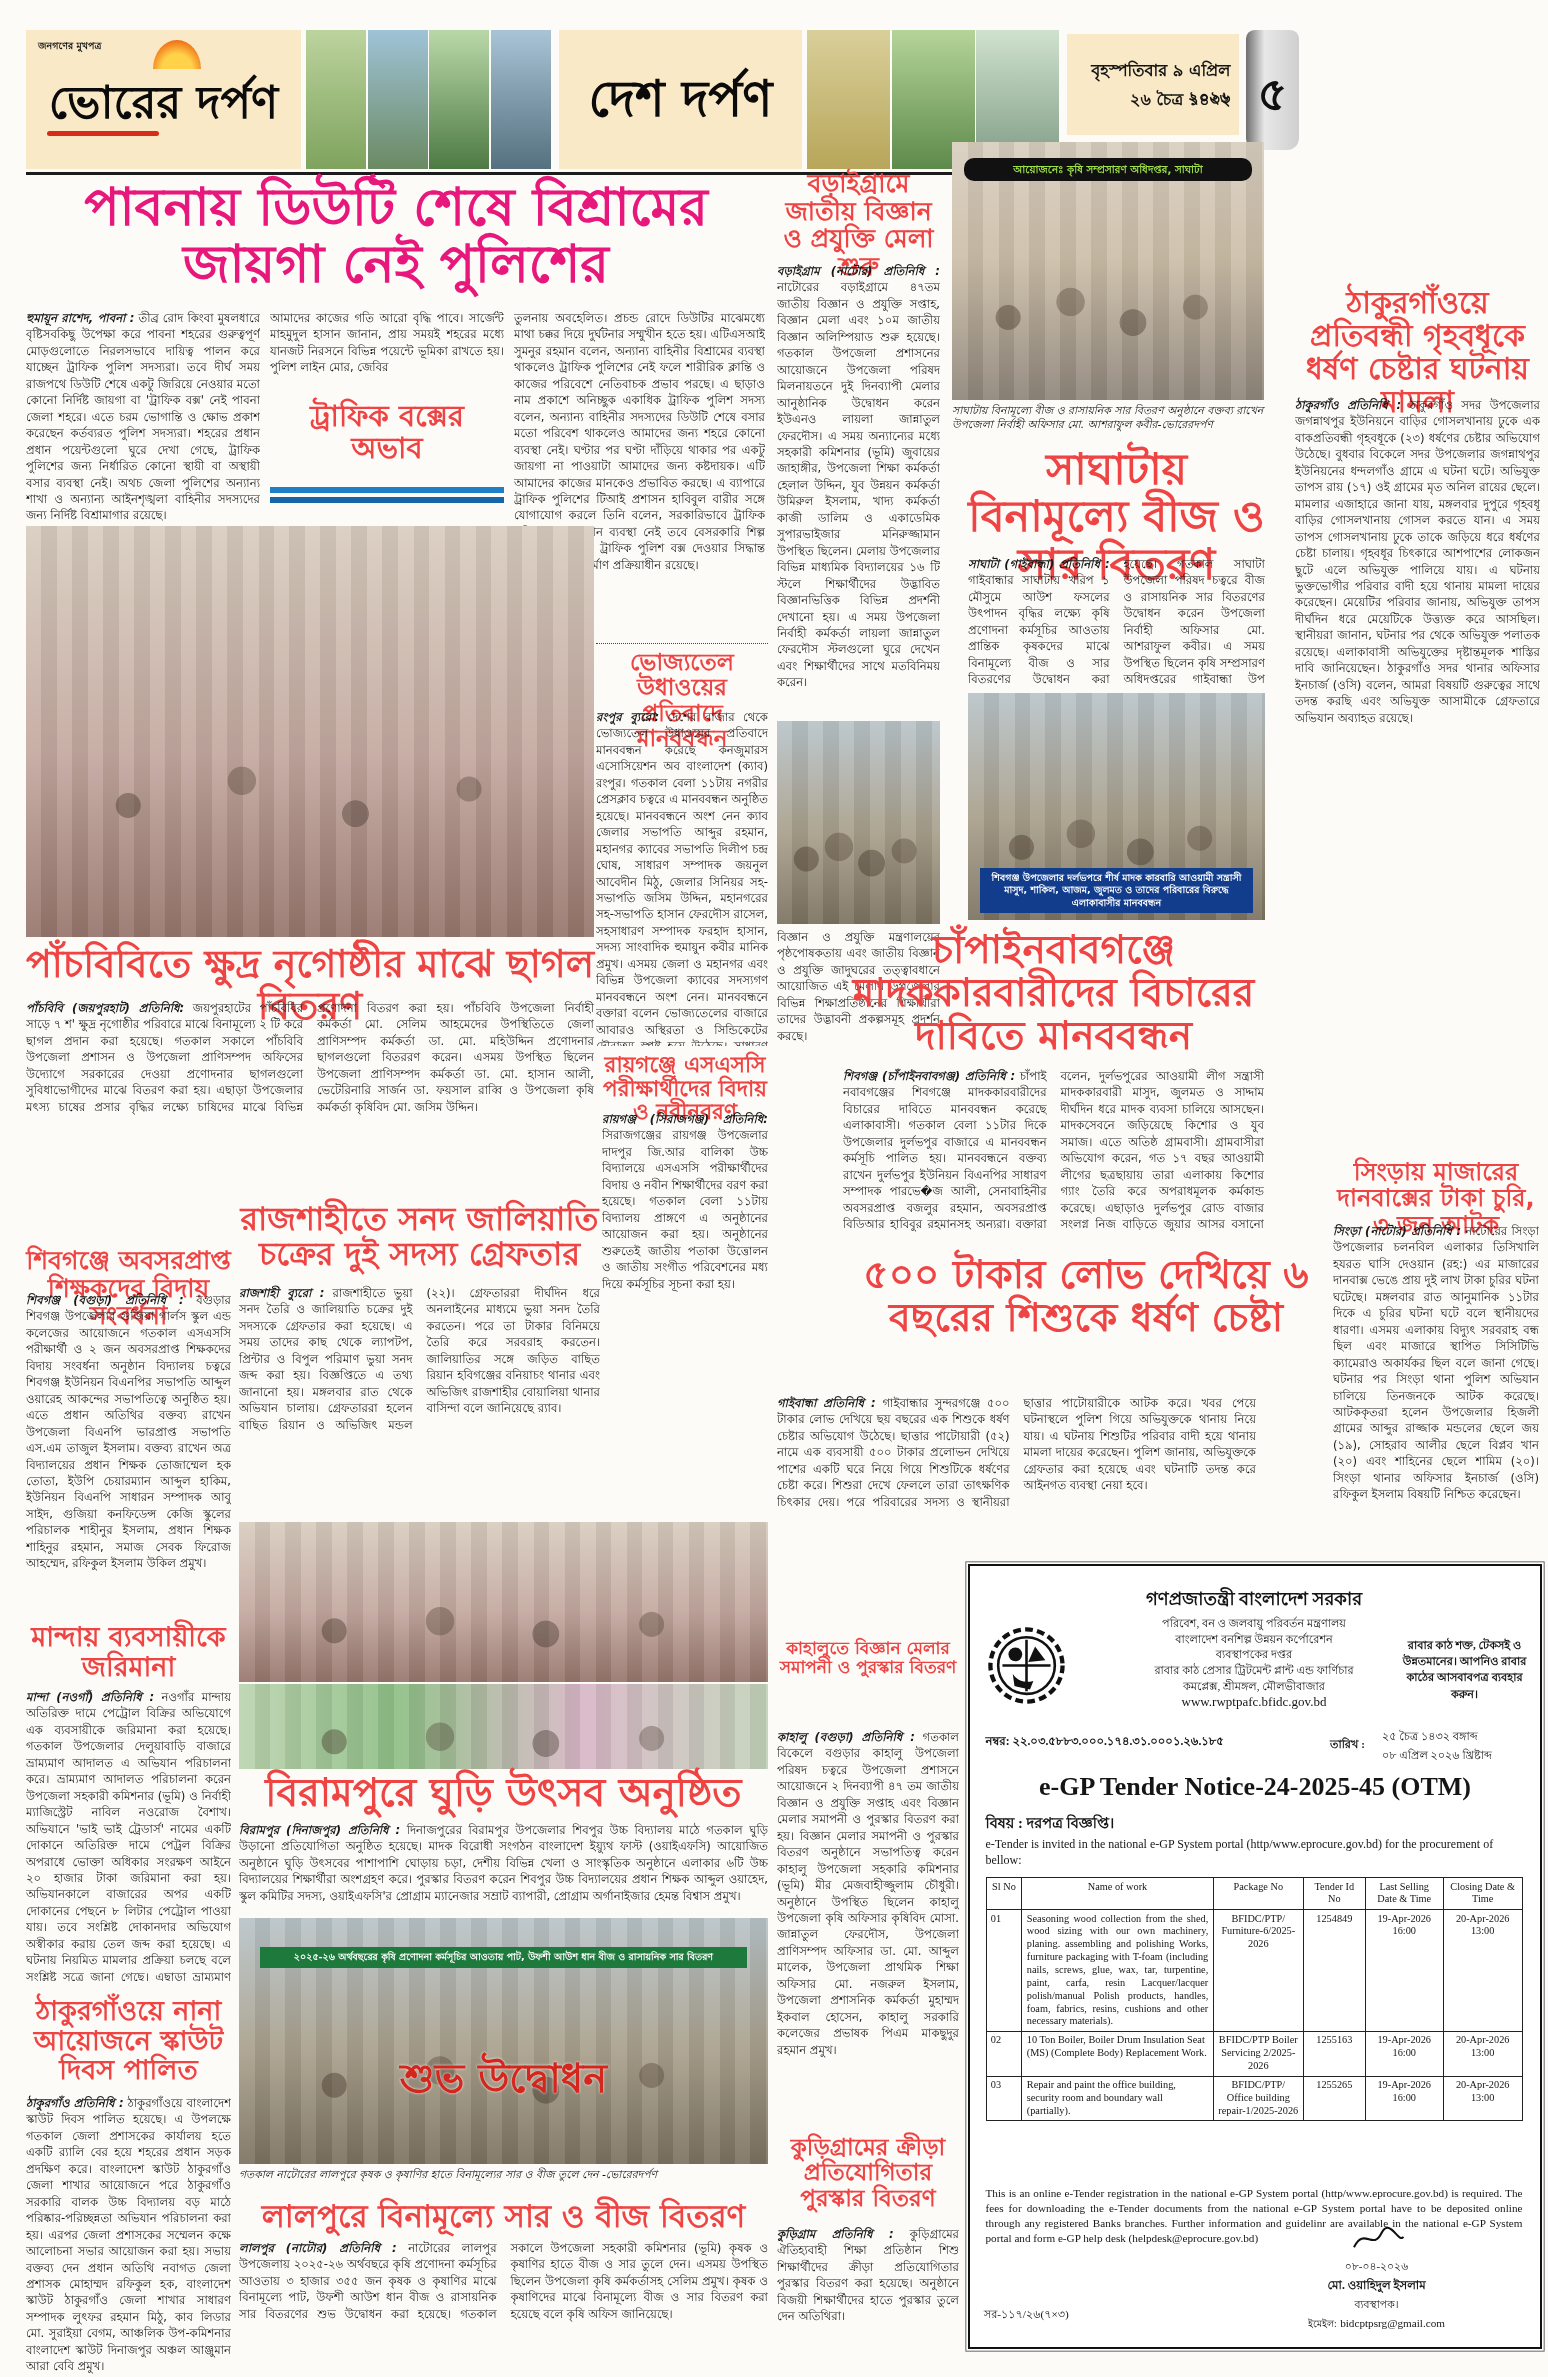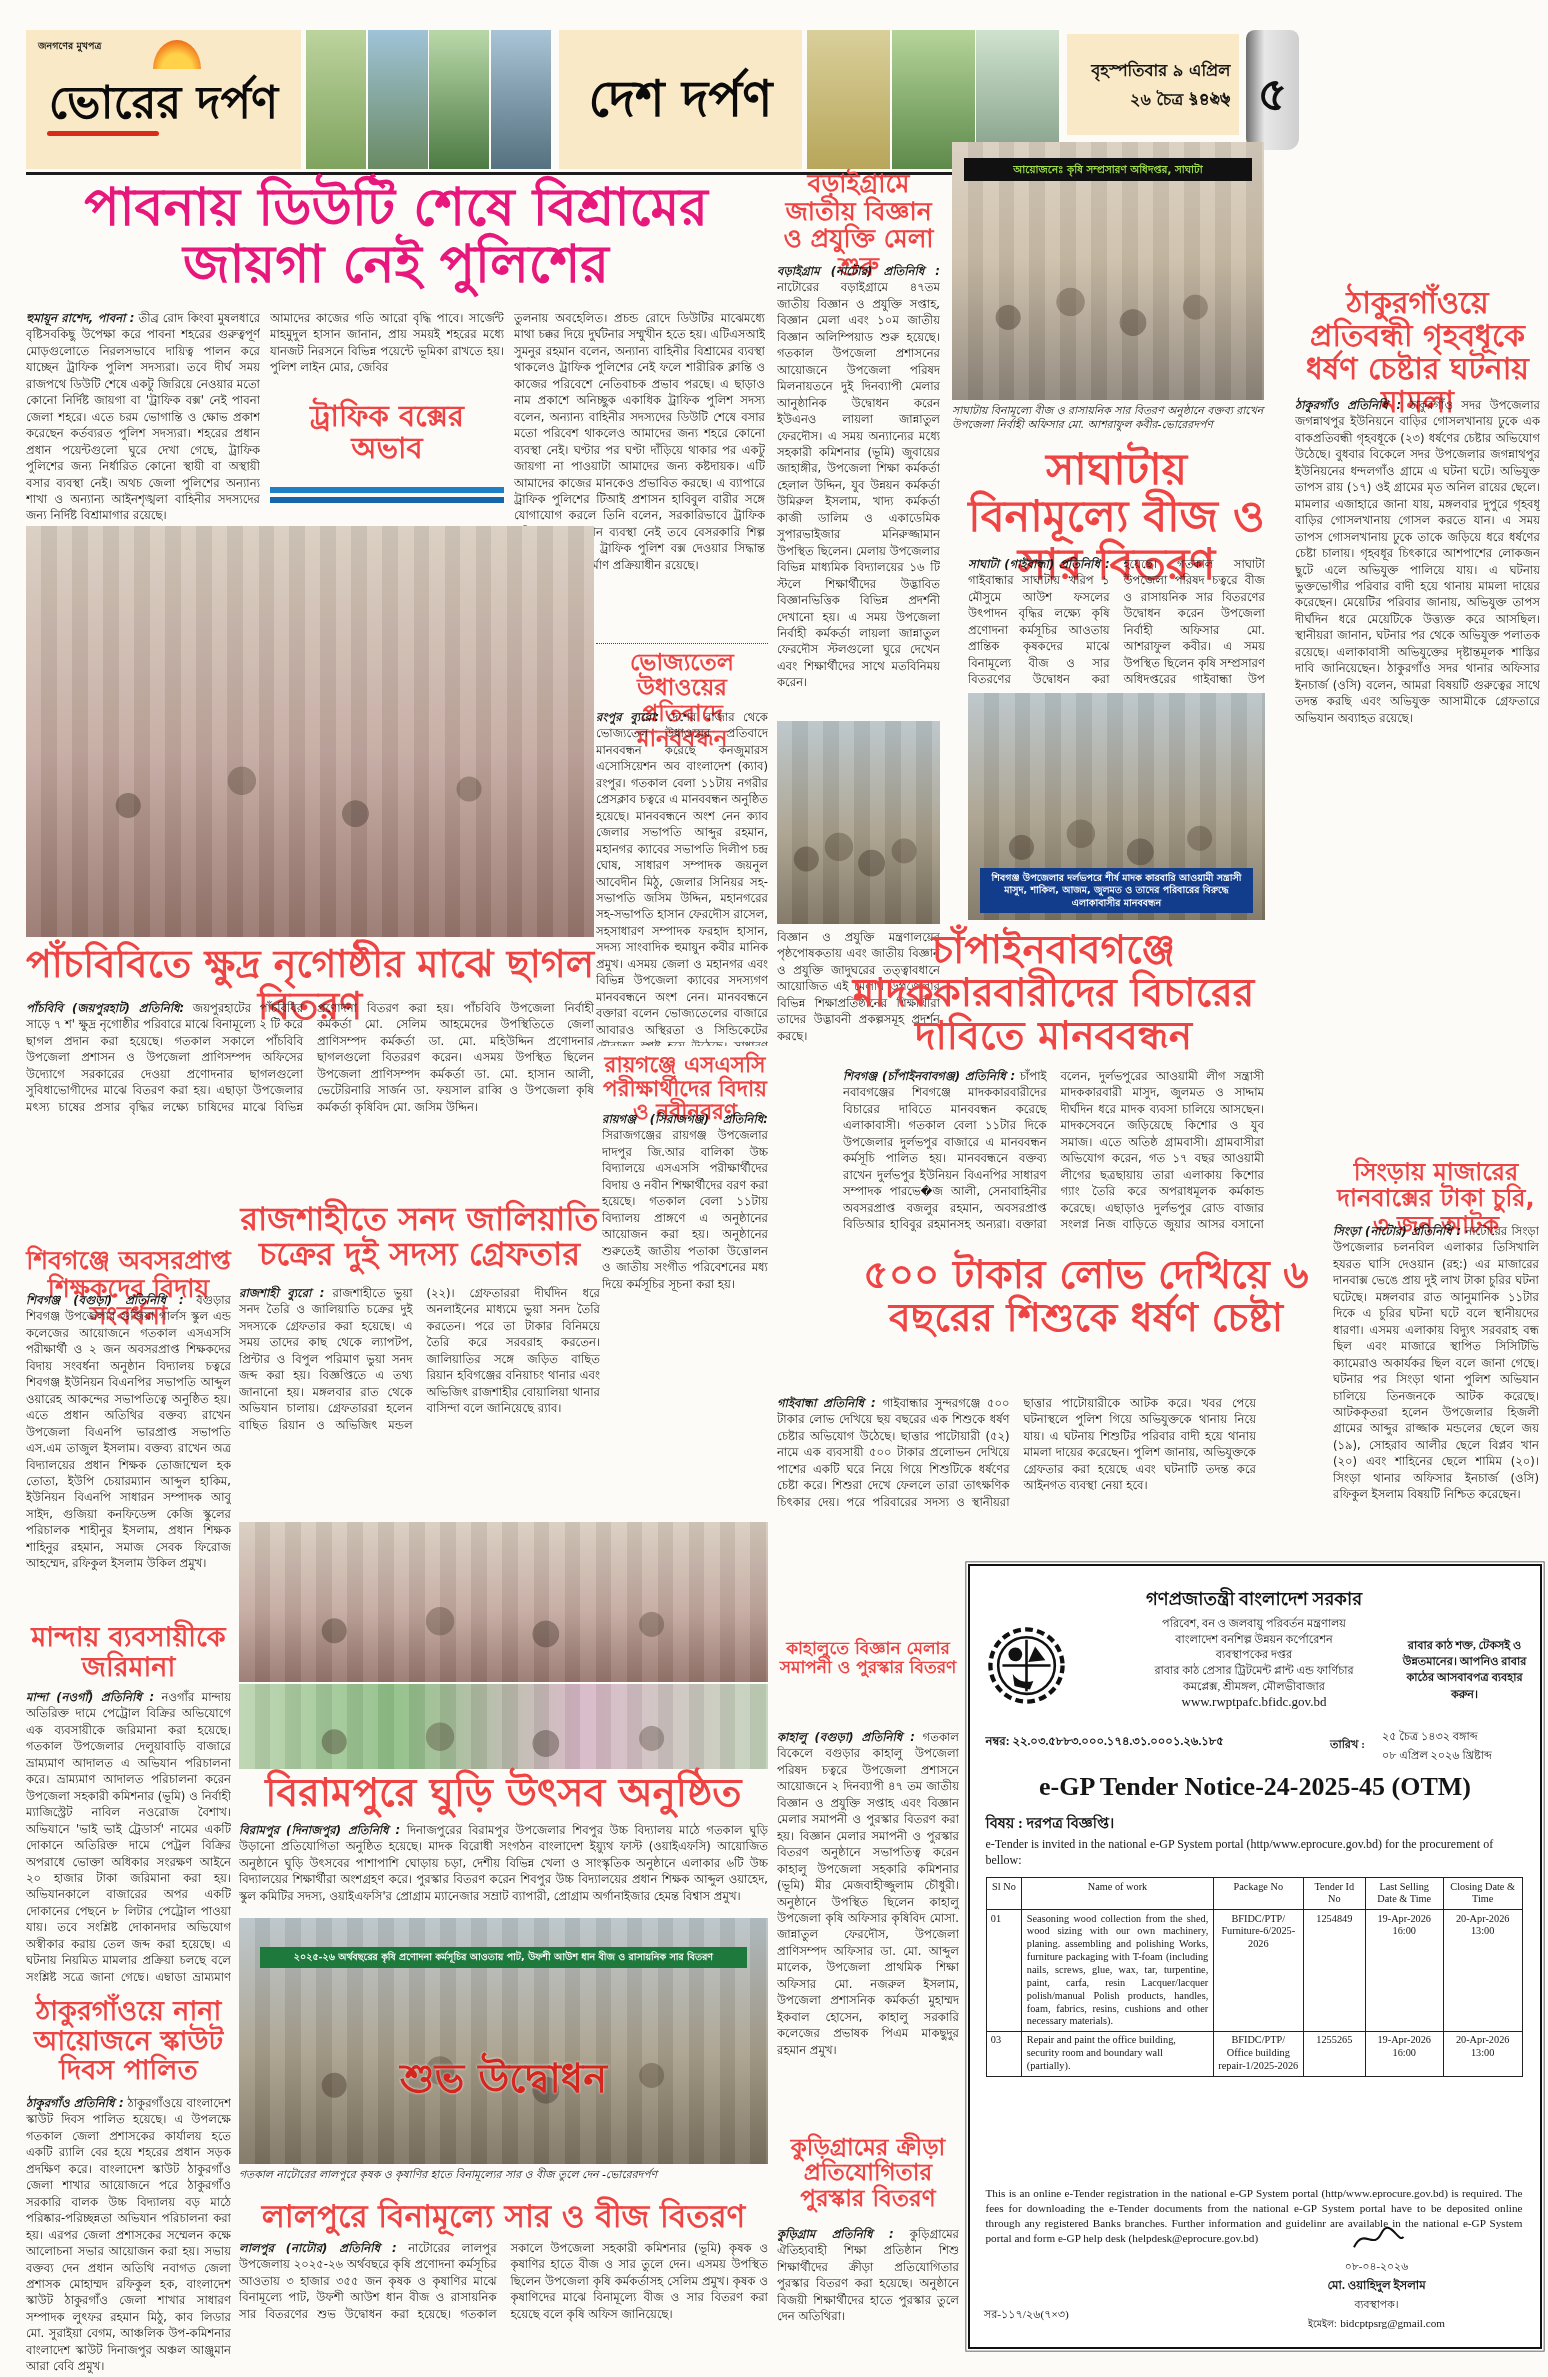--- a/index.html
+++ b/index.html
@@ -96,21 +96,21 @@
   </div>
   <div class="ph ph-crowd" style="left:777px;top:721px;width:163px;height:203px;">
       <div class="tex"></div>
     </div>
   <div class="abs bd" style="left:777px;top:929px;width:163px;height:117px;">বিজ্ঞান ও প্রযুক্তি মন্ত্রণালয়ের পৃষ্ঠপোষকতায় এবং জাতীয় বিজ্ঞান ও প্রযুক্তি জাদুঘরের তত্ত্বাবধানে আয়োজিত এই মেলায় উপজেলার বিভিন্ন শিক্ষাপ্রতিষ্ঠানের শিক্ষার্থীরা তাদের উদ্ভাবনী প্রকল্পসমূহ প্রদর্শন করছে।</div>
 </section>
 
 <section>
   <div class="ph ph-indoor" style="left:952px;top:142px;width:312px;height:258px;">
     <div class="tex"></div>
-    <div class="pbanner" style="top:15.5px;background:#111;font-size:10.3px;line-height:1.3;padding:5.2px 3.4px;color:#9fe04a;">আয়োজনেঃ কৃষি সম্প্রসারণ অধিদপ্তর, সাঘাটা</div>
+    <div class="pbanner" style="top:15.5px;background:#111;font-size:10.3px;line-height:1.3;padding:5.2px 3.4px;color:#9fe04a;border-radius:10px;">আয়োজনেঃ কৃষি সম্প্রসারণ অধিদপ্তর, সাঘাটা</div>
   </div>
   <p class="abs cap" style="left:952px;top:404px;width:312px;">সাঘাটায় বিনামূল্যে বীজ ও রাসায়নিক সার বিতরণ অনুষ্ঠানে বক্তব্য রাখেন উপজেলা নির্বাহী অফিসার মো. আশরাফুল কবীর-ভোরেরদর্পণ</p>
   <h2 class="abs hl" style="left:968px;top:446px;width:297px;font-size:43px;">সাঘাটায় বিনামূল্যে বীজ ও সার বিতরণ</h2>
   <div class="abs bd c2" style="left:968px;top:556px;width:297px;height:134px;">
     <span class="by">সাঘাটা (গাইবান্ধা) প্রতিনিধি :</span>
     <span>গাইবান্ধার সাঘাটায় খরিপ ১ মৌসুমে আউশ ফসলের উৎপাদন বৃদ্ধির লক্ষ্যে কৃষি প্রণোদনা কর্মসূচির আওতায় প্রান্তিক কৃষকদের মাঝে বিনামূল্যে বীজ ও সার বিতরণের উদ্বোধন করা হয়েছে। গতকাল সাঘাটা উপজেলা পরিষদ চত্বরে বীজ ও রাসায়নিক সার বিতরণের উদ্বোধন করেন উপজেলা নির্বাহী অফিসার মো. আশরাফুল কবীর। এ সময় উপস্থিত ছিলেন কৃষি সম্প্রসারণ অধিদপ্তরের গাইবান্ধা উপ পরিচালক আতিকুল ইসলামসহ অন্যরা।</span>
   </div>
 </section>
 
 <section>
@@ -299,20 +299,28 @@
       <tbody>
         <tr>
           <td>01</td>
           <td style="text-align:justify;">Seasoning wood collection from the shed, wood sizing with our own machinery, planing. assembling and polishing Works, furniture packaging with T-foam (including nails, screws, glue, wax, tar, turpentine, paint, carfa, resin Lacquer/lacquer polish/manual Polish products, handles, foam, fabrics, resins, cushions and other necessary materials).</td>
           <td class="tcen">BFIDC/PTP/ Furniture-6/2025-2026</td>
           <td class="tcen">1254849</td>
           <td class="tcen">19-Apr-2026 16:00</td>
           <td class="tcen">20-Apr-2026 13:00</td>
         </tr>
         <tr>
+          <td>02</td>
+          <td>10 Ton Boiler, Boiler Drum Insulation Seat (MS) (Complete Body) Replacement Work.</td>
+          <td class="tcen">BFIDC/PTP Boiler Servicing 2/2025-2026</td>
+          <td class="tcen">1255163</td>
+          <td class="tcen">19-Apr-2026 16:00</td>
+          <td class="tcen">20-Apr-2026 13:00</td>
+        </tr>
+        <tr>
           <td>03</td>
           <td>Repair and paint the office building, security room and boundary wall (partially).</td>
           <td class="tcen">BFIDC/PTP/ Office building repair-1/2025-2026</td>
           <td class="tcen">1255265</td>
           <td class="tcen">19-Apr-2026 16:00</td>
           <td class="tcen">20-Apr-2026 13:00</td>
         </tr>
       </tbody>
     </table>
   </div>

